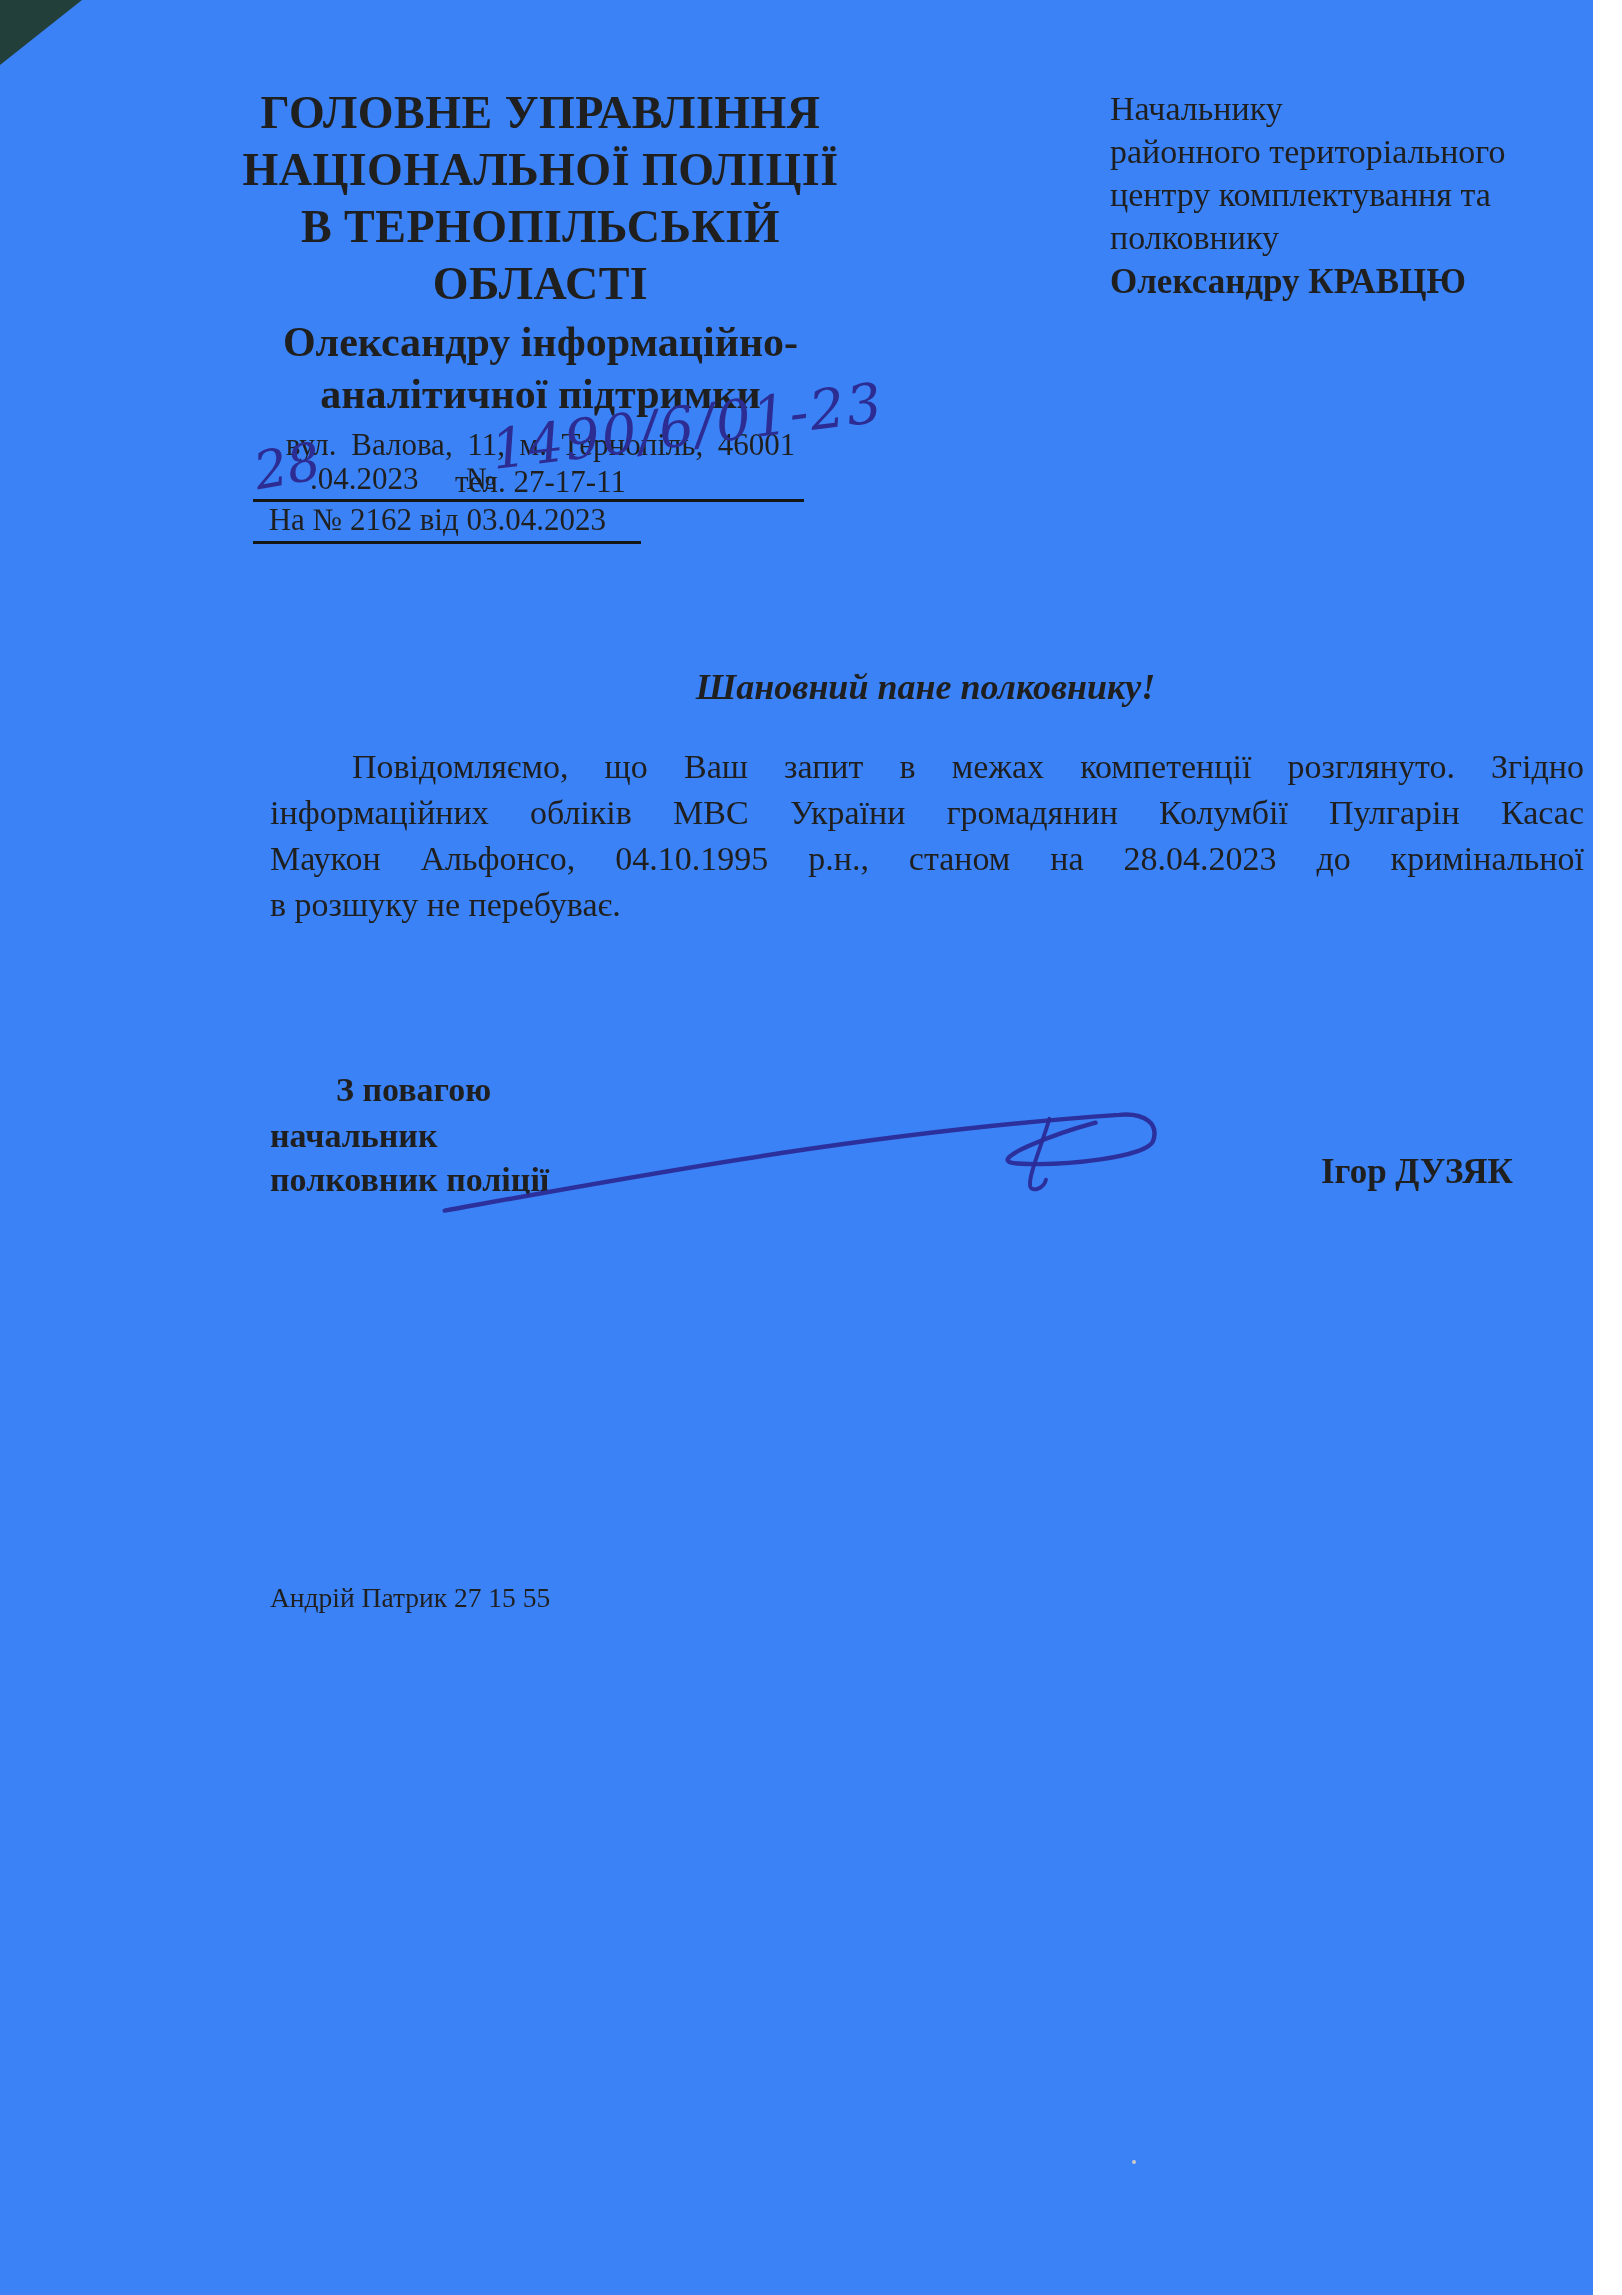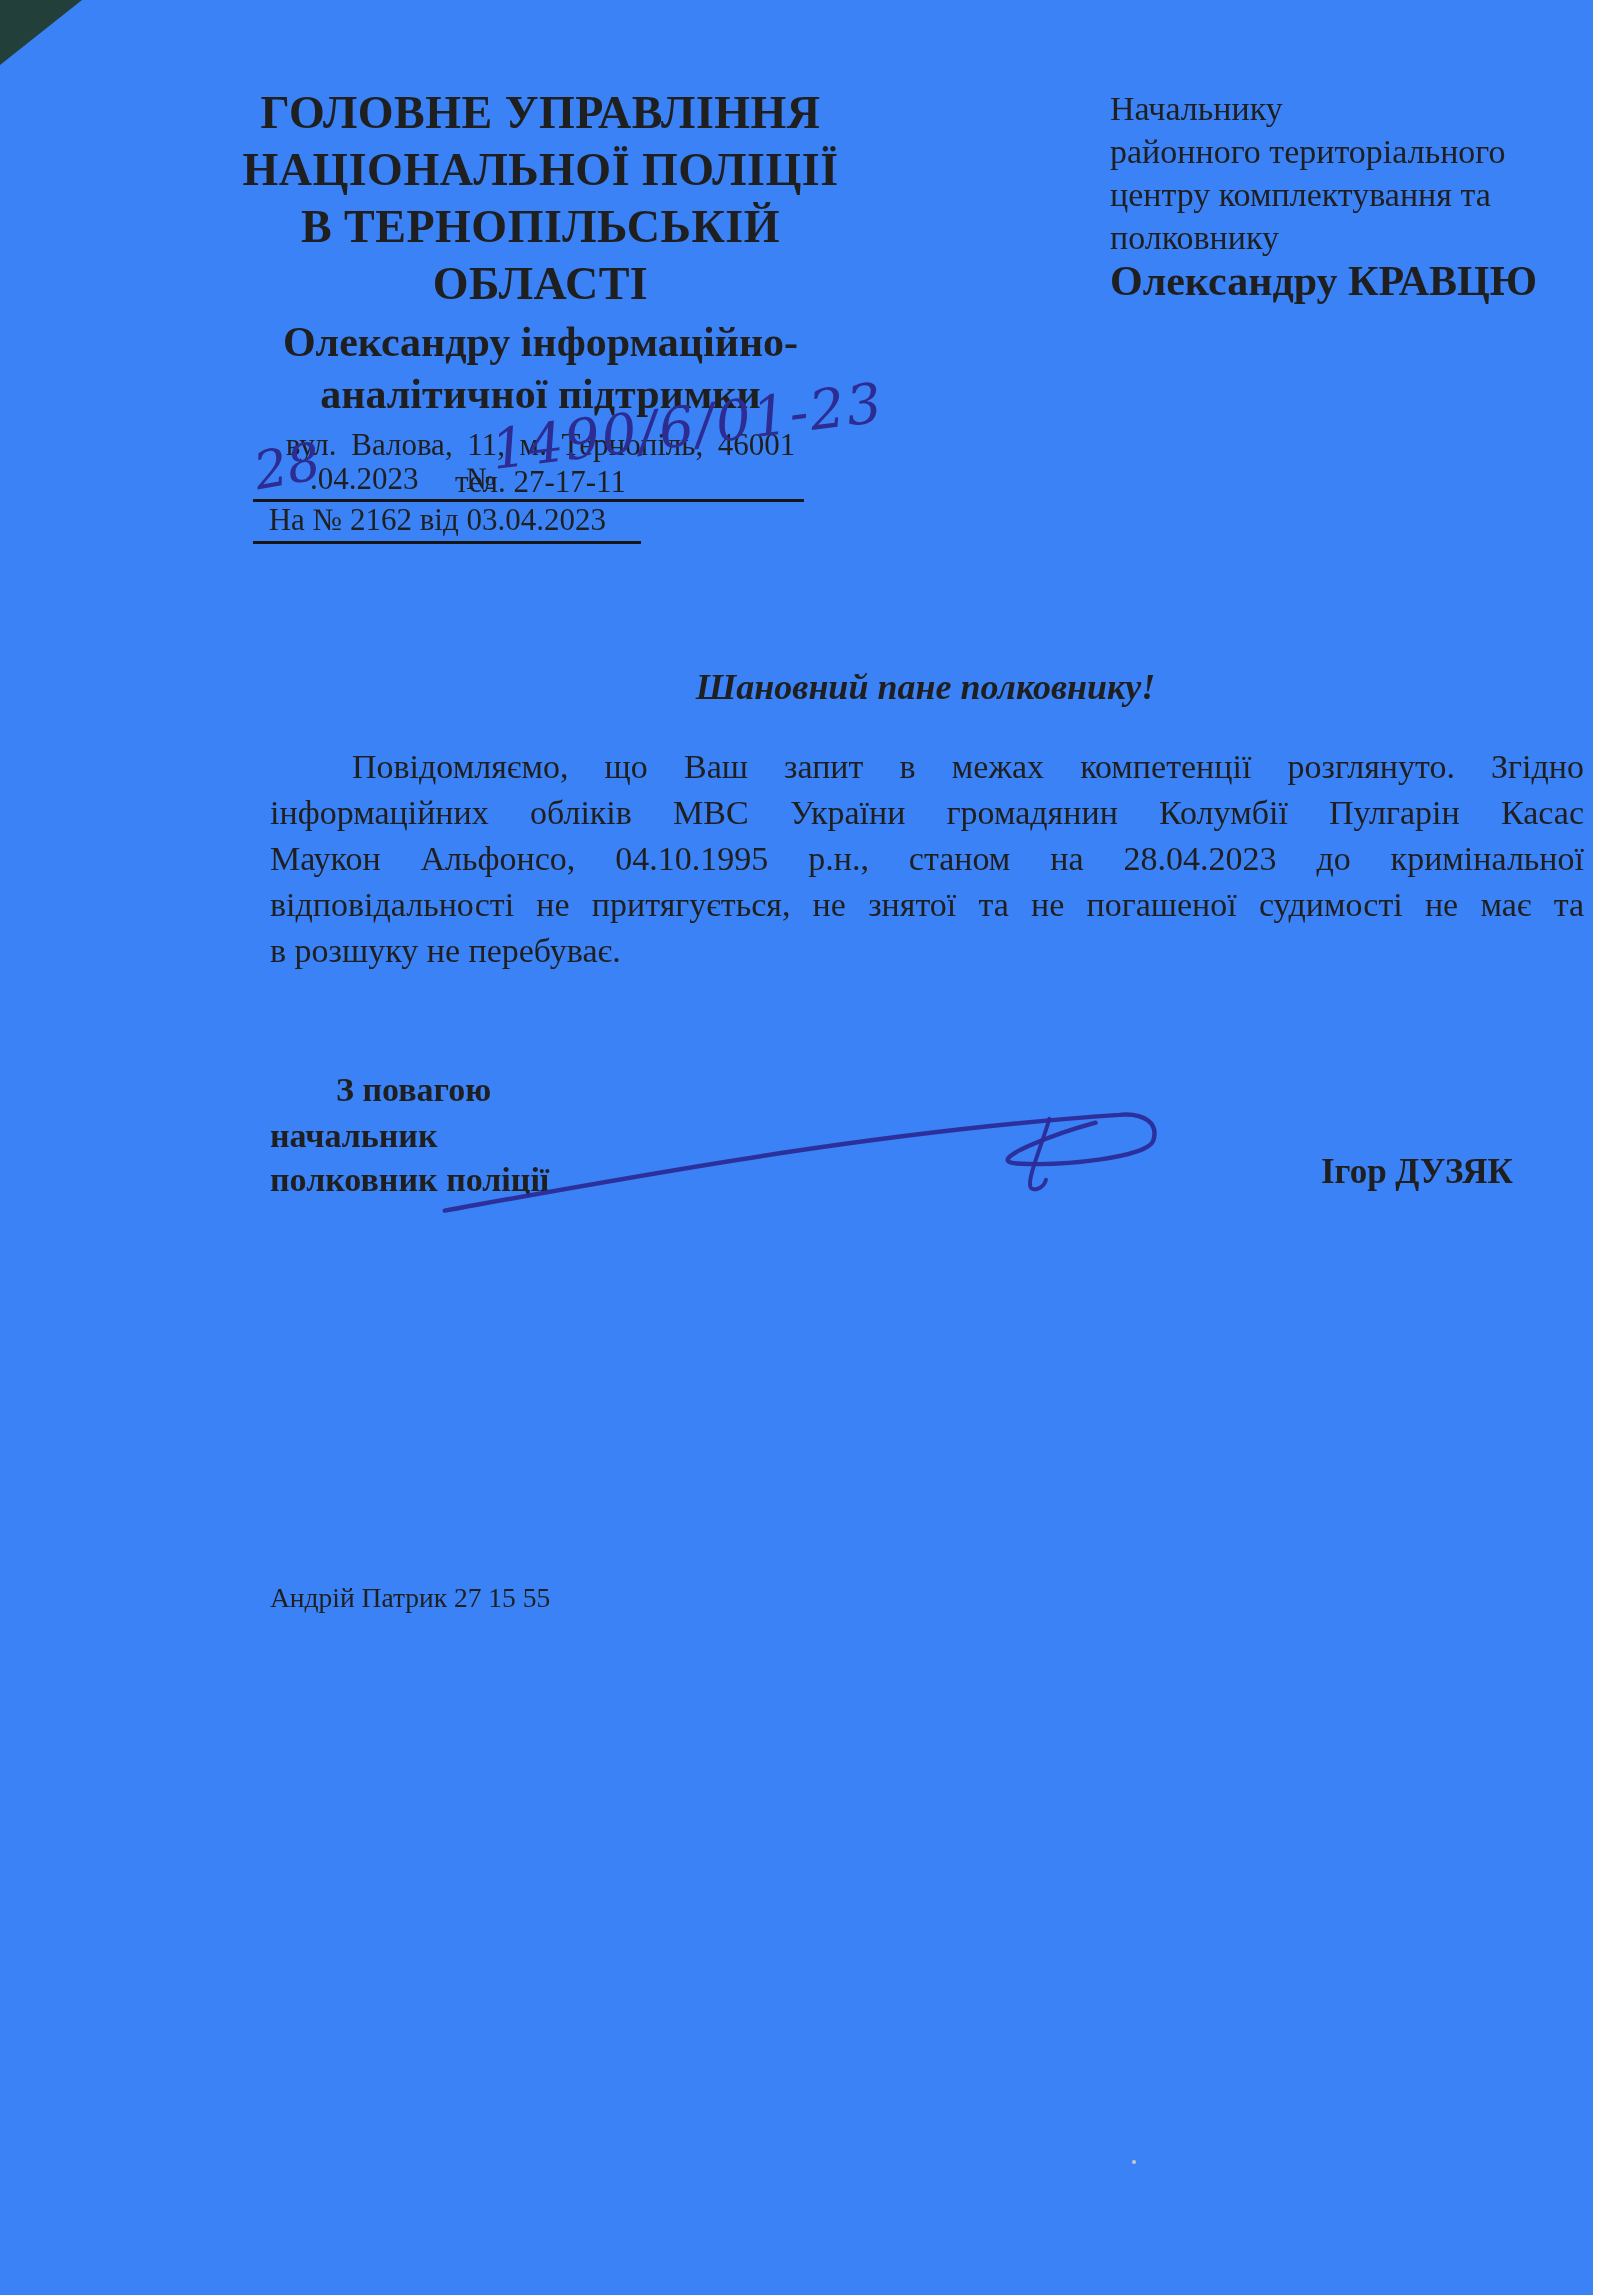--- a/index.html
+++ b/index.html
@@ -25,21 +25,21 @@
   }
   .lh-title{font-size:46px;line-height:57px;font-weight:bold;letter-spacing:0.5px;}
   .lh-unit{font-size:42px;line-height:52px;font-weight:bold;margin-top:3.9px;}
   .lh-address{font-size:31px;line-height:38px;margin-top:5.9px;word-spacing:6.9px;white-space:nowrap;}
   .lh-phone{font-size:31px;line-height:36px;}
   
   .recipient{
     position:absolute;left:1110px;top:87px;width:496px;
     font-size:34px;line-height:43px;
   }
-  .recipient-name{font-weight:bold;font-size:42px;margin-top:1px;}
+  .recipient-name{font-weight:bold;font-size:35px;margin-top:1px;}
   
   .date-row{
     position:absolute;left:253px;top:448px;width:551px;height:51px;
     border-bottom:3.4px solid #161616;
   }
   .hw{color:#2c2c92;font-style:italic;font-family:"DejaVu Serif",serif;}
   .hw-day{
     position:absolute;left:1px;top:-7.9px;font-size:52px;line-height:52px;
     transform:rotate(-10deg);
   }
@@ -118,21 +118,20 @@
     <span class="hw hw-number">1490/6/01-23</span>
   </div>
   <div class="reply-line">На № 2162 від 03.04.2023</div>
 
   <div class="salutation">Шановний пане полковнику!</div>
 
   <div class="body-par">
     <div class="body-line first">Повідомляємо, що Ваш запит в межах компетенції розглянуто. Згідно</div>
     <div class="body-line">інформаційних обліків МВС України громадянин Колумбії Пулгарін Касас</div>
     <div class="body-line">Маукон Альфонсо, 04.10.1995 р.н., станом на 28.04.2023 до кримінальної</div>
-    <div class="body-line">відповідальності не притягується, не знятої та не погашеної судимості не має та</div>
     <div class="body-line last">в розшуку не перебуває.</div>
   </div>
 
   <div class="sig-closing">З повагою</div>
   <div class="sig-pos1">начальник</div>
   <div class="sig-pos2">полковник поліції</div>
   <div class="sig-name">Ігор ДУЗЯК</div>
 
   <svg class="sig-svg" viewBox="0 0 1520 240" xmlns="http://www.w3.org/2000/svg">
     <path d="M 26 221 C 420 150, 900 60, 1400 26

